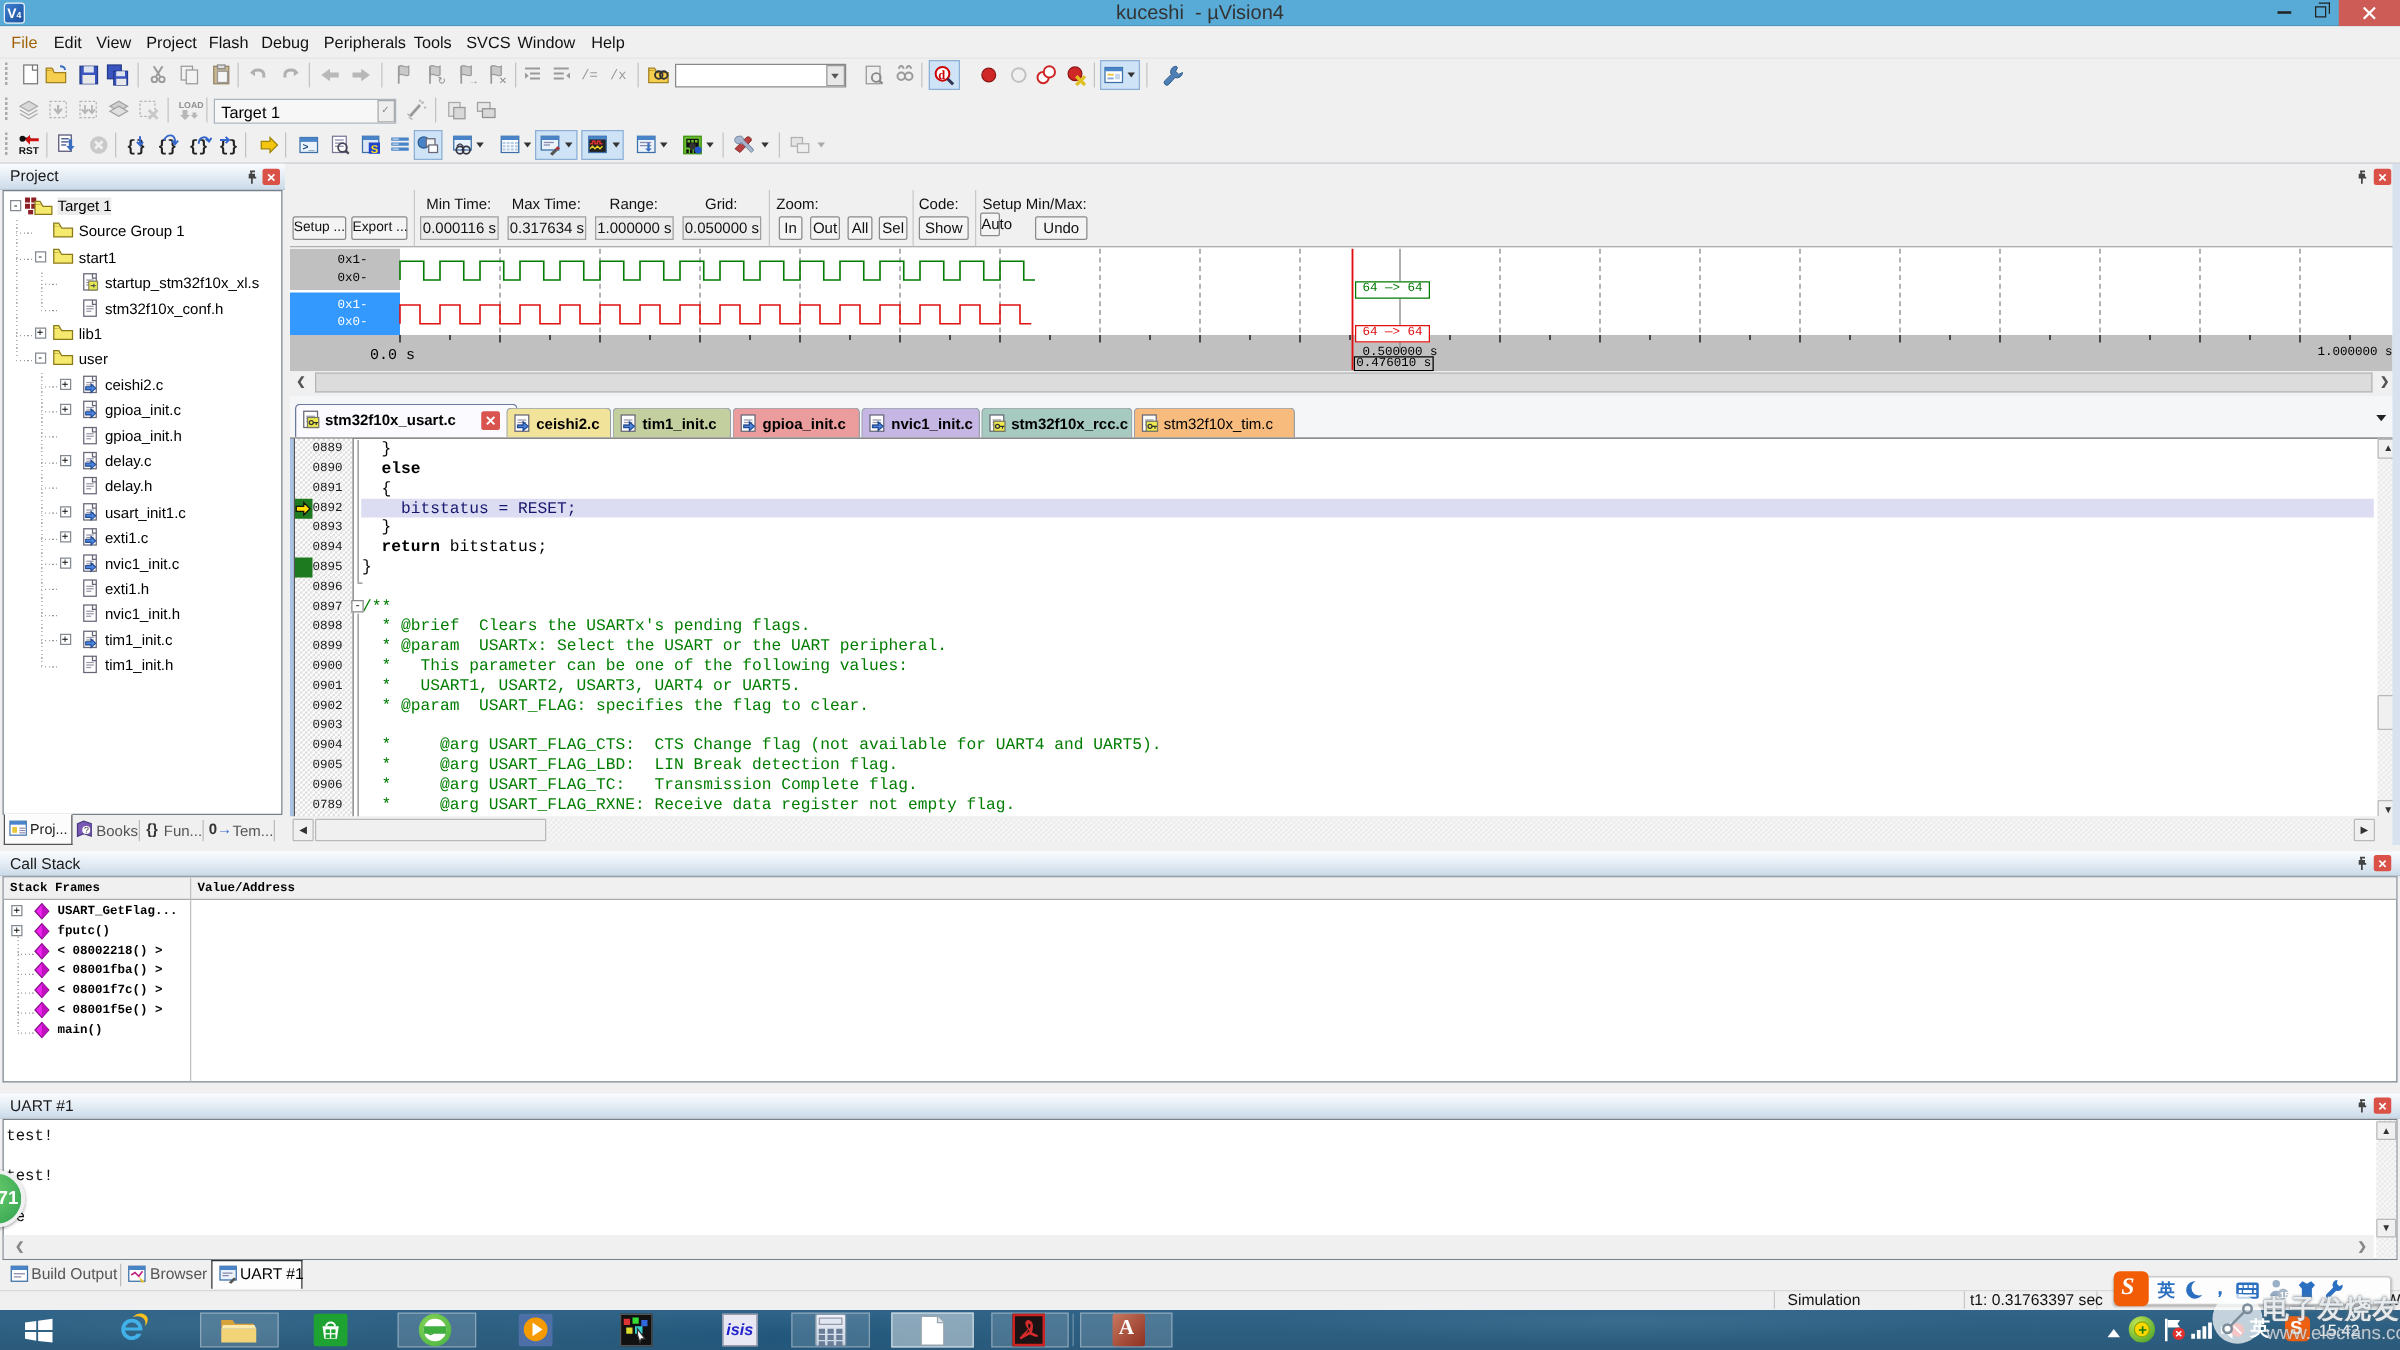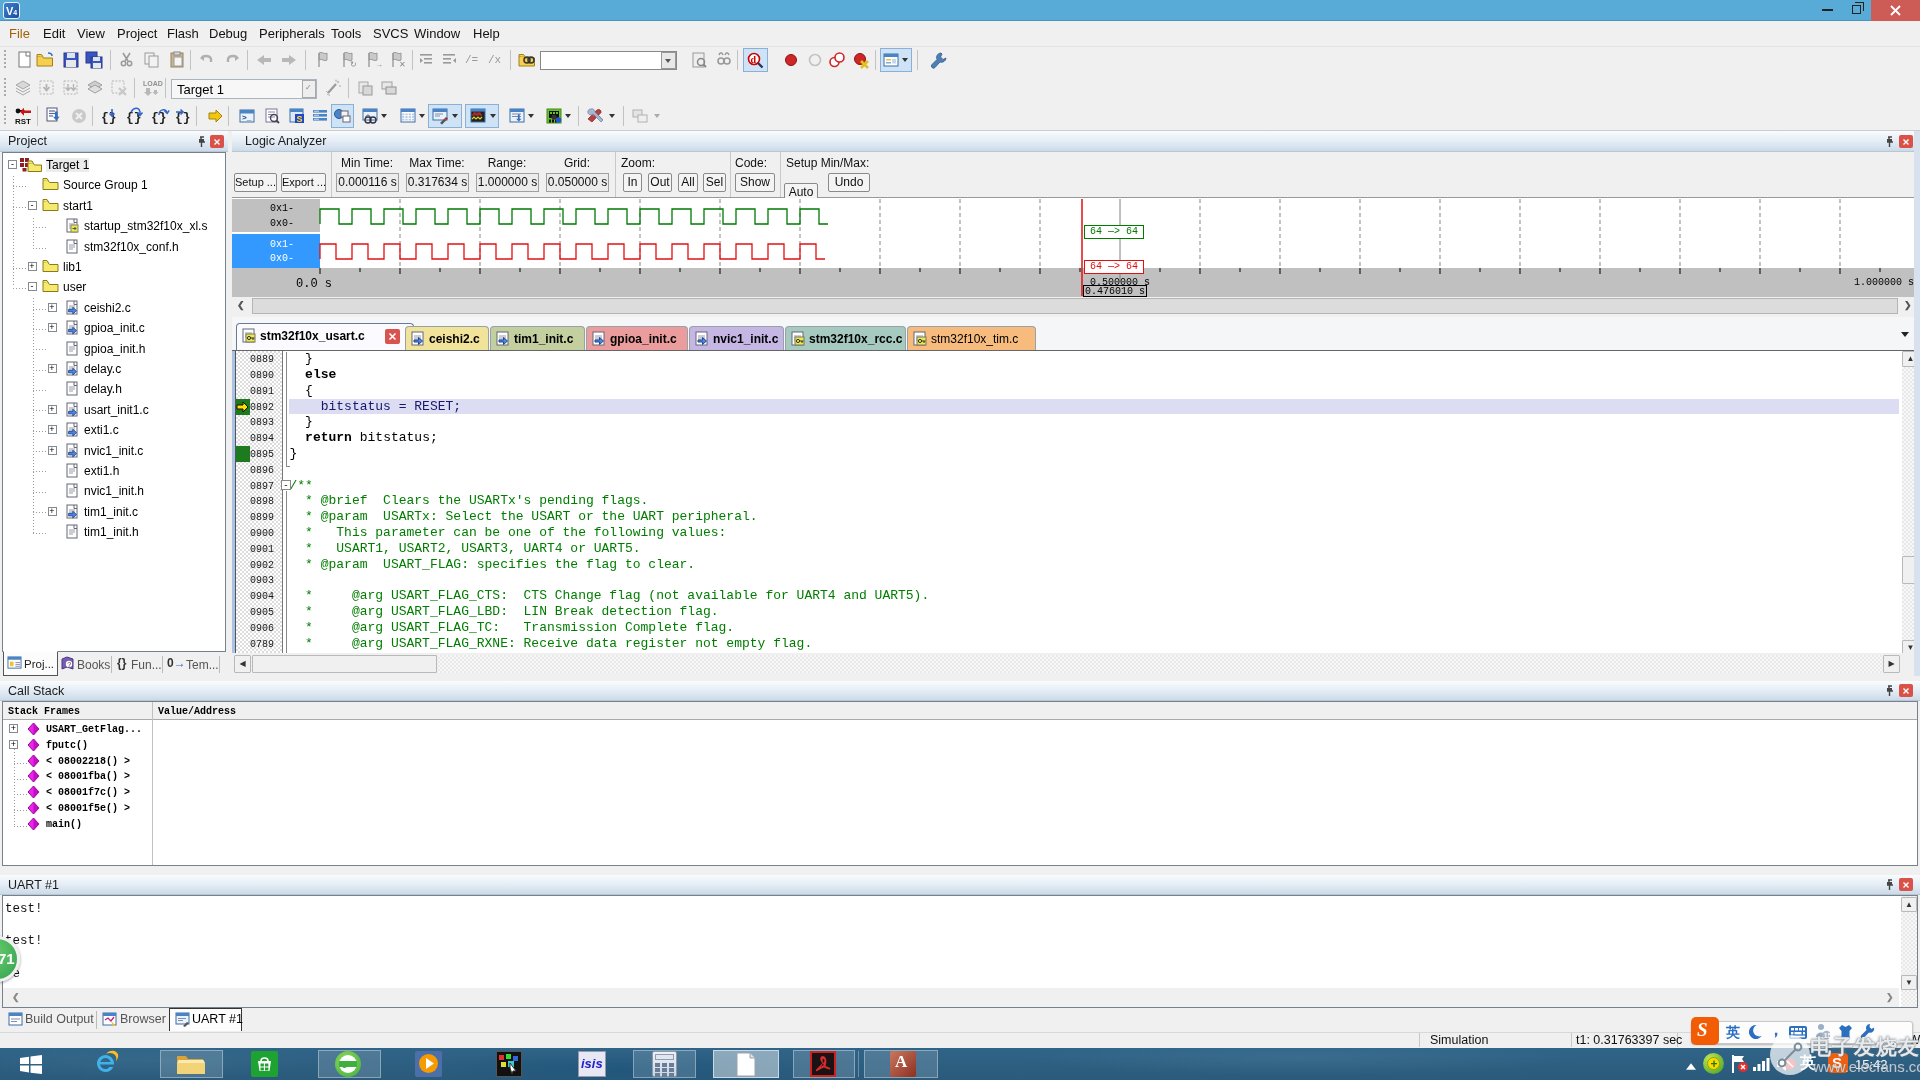--- a/index.html
+++ b/index.html
@@ -26,20 +26,21 @@
   white-space:pre;color:#000;line-height:15.8px}
 .num{position:absolute;font-family:"Liberation Mono",monospace;font-size:10px;color:#1a1a1a;
   width:24px;text-align:right;white-space:pre}
 .smono{font-family:"Liberation Mono",monospace;font-size:10px;color:#000;white-space:pre}
 .gr{color:#007d00}
 </style></head><body>
 <div id="app">
 
 <div class="abs" style="left:0;top:0;width:1920px;height:21px;background:#58abd6;border-bottom:1px solid #4a94bd"></div>
 <div class="abs" style="left:3px;top:2px;width:17px;height:17px;background:linear-gradient(135deg,#3c7fd0,#1b4f9e);border:1px solid #e8eef5;border-radius:3px;color:#fff;font-size:11px;font-weight:bold;text-align:center;line-height:16px">V<span style="font-size:7px">4</span></div>
+<div class="abs" style="left:0;top:2px;width:1920px;text-align:center;font-size:16px;color:#333">kuceshi&nbsp; - µVision4</div>
 <div class="abs" style="left:1822px;top:9px;width:11px;height:2px;background:#222"></div>
 <div class="abs" style="left:1852px;top:5px;width:9px;height:9px;border:1.5px solid #222"></div>
 <div class="abs" style="left:1855px;top:2px;width:9px;height:9px;border-top:1.5px solid #222;border-right:1.5px solid #222"></div>
 <div class="abs" style="left:1871px;top:0;width:49px;height:21px;background:#ce5c56"></div>
 <svg class="abs" style="left:1890px;top:5px" width="11" height="11" viewBox="0 0 11 11">
       <path d="M1 1 L10 10 M10 1 L1 10" stroke="#fff" stroke-width="1.8"></path>
     </svg>
 
 <div class="abs" style="left:0;top:21px;width:1920px;height:25px;background:#f0f0f0"></div>
 <div class="abs" style="left:9px;top:26px;font-size:13px;color:#a16207">File</div>
@@ -667,23 +668,20 @@
       <text x="7.2" y="10.5" font-size="7" fill="#333">?</text>
     </svg>
 <div class="abs" style="left:77px;top:658px;font-size:12px;color:#555">Books</div>
 <div class="abs" style="left:111px;top:656px;width:1px;height:17px;background:#bbb"></div>
 <div class="abs" style="left:117px;top:656px;font-size:12px;color:#333;font-weight:bold">{}</div>
 <div class="abs" style="left:131px;top:658px;font-size:12px;color:#555">Fun...</div>
 <div class="abs" style="left:162px;top:656px;width:1px;height:17px;background:#bbb"></div>
 <div class="abs" style="left:167px;top:656px;font-size:12px;color:#333;font-weight:bold">0<span style="color:#36c">→</span></div>
 <div class="abs" style="left:186px;top:658px;font-size:12px;color:#555">Tem...</div>
 <div class="abs" style="left:219px;top:656px;width:1px;height:17px;background:#bbb"></div>
-<div class="abs hdr" style="left:232px;top:131px;width:1688px;height:21px">
-      <span class="hdrtxt" style="left:13px">Logic Analyzer</span>
-    </div>
 <svg class="abs" style="left:1884px;top:136px" width="11" height="12" viewBox="0 0 11 12">
       <path d="M4 1 h4 M5 1 v5 M3 6 h6 M5.5 6 v5" stroke="#444" stroke-width="1.4" fill="none"></path>
       <rect x="3" y="3" width="5" height="3" fill="#444"></rect>
     </svg>
 <div class="xbtn" style="left:1899px;top:135px">
       <svg style="position:absolute;left:4px;top:3.5px" width="6" height="6" viewBox="0 0 6 6">
         <path d="M0.5 0.5 L5.5 5.5 M5.5 0.5 L0.5 5.5" stroke="#fff" stroke-width="1.4"></path>
       </svg>
     </div>
 <div class="abs" style="left:232px;top:152px;width:1688px;height:46px;background:#f0f0f0;border-bottom:1px solid #999"></div>
@@ -702,21 +700,21 @@
 <div class="abs" style="left:621px;top:156px;font-size:12px;color:#111">Zoom:</div>
 <div class="btn" style="left:623px;top:173px;width:19px;height:19px;line-height:17px">In</div>
 <div class="btn" style="left:648px;top:173px;width:24px;height:19px;line-height:17px">Out</div>
 <div class="btn" style="left:678px;top:173px;width:20px;height:19px;line-height:17px">All</div>
 <div class="btn" style="left:703px;top:173px;width:23px;height:19px;line-height:17px">Sel</div>
 <div class="abs" style="left:730px;top:152px;width:1px;height:45px;background:#c8c8c8"></div>
 <div class="abs" style="left:735px;top:156px;font-size:12px;color:#111">Code:</div>
 <div class="btn" style="left:735px;top:173px;width:40px;height:19px;line-height:17px">Show</div>
 <div class="abs" style="left:780px;top:152px;width:1px;height:45px;background:#c8c8c8"></div>
 <div class="abs" style="left:786px;top:156px;font-size:12px;color:#111">Setup Min/Max:</div>
-<div class="btn" style="left:784px;top:183px;width:34px;height:19px;line-height:17px">Auto</div>
+<div class="btn" style="left:784px;top:170px;width:16px;height:19px;line-height:17px">Auto</div>
 <div class="btn" style="left:828px;top:173px;width:42px;height:19px;line-height:17px">Undo</div>
 <div class="abs" style="left:232px;top:198px;width:1682px;height:99px;background:#fff"></div>
 <div class="abs" style="left:232px;top:199px;width:88px;height:33px;background:#c0c0c0"></div>
 <div class="abs" style="left:232px;top:234px;width:88px;height:34px;background:#3399ff"></div>
 <div class="abs" style="left:232px;top:268px;width:1682px;height:29px;background:#c0c0c0"></div>
 <div class="abs smono" style="left:270px;top:203px">0x1-</div>
 <div class="abs smono" style="left:270px;top:218px">0x0-</div>
 <div class="abs smono" style="left:270px;top:239px;color:#fff">0x1-</div>
 <div class="abs smono" style="left:270px;top:253px;color:#fff">0x0-</div>
 <div class="abs smono" style="left:296px;top:277px;font-size:12px">0.0 s</div>

